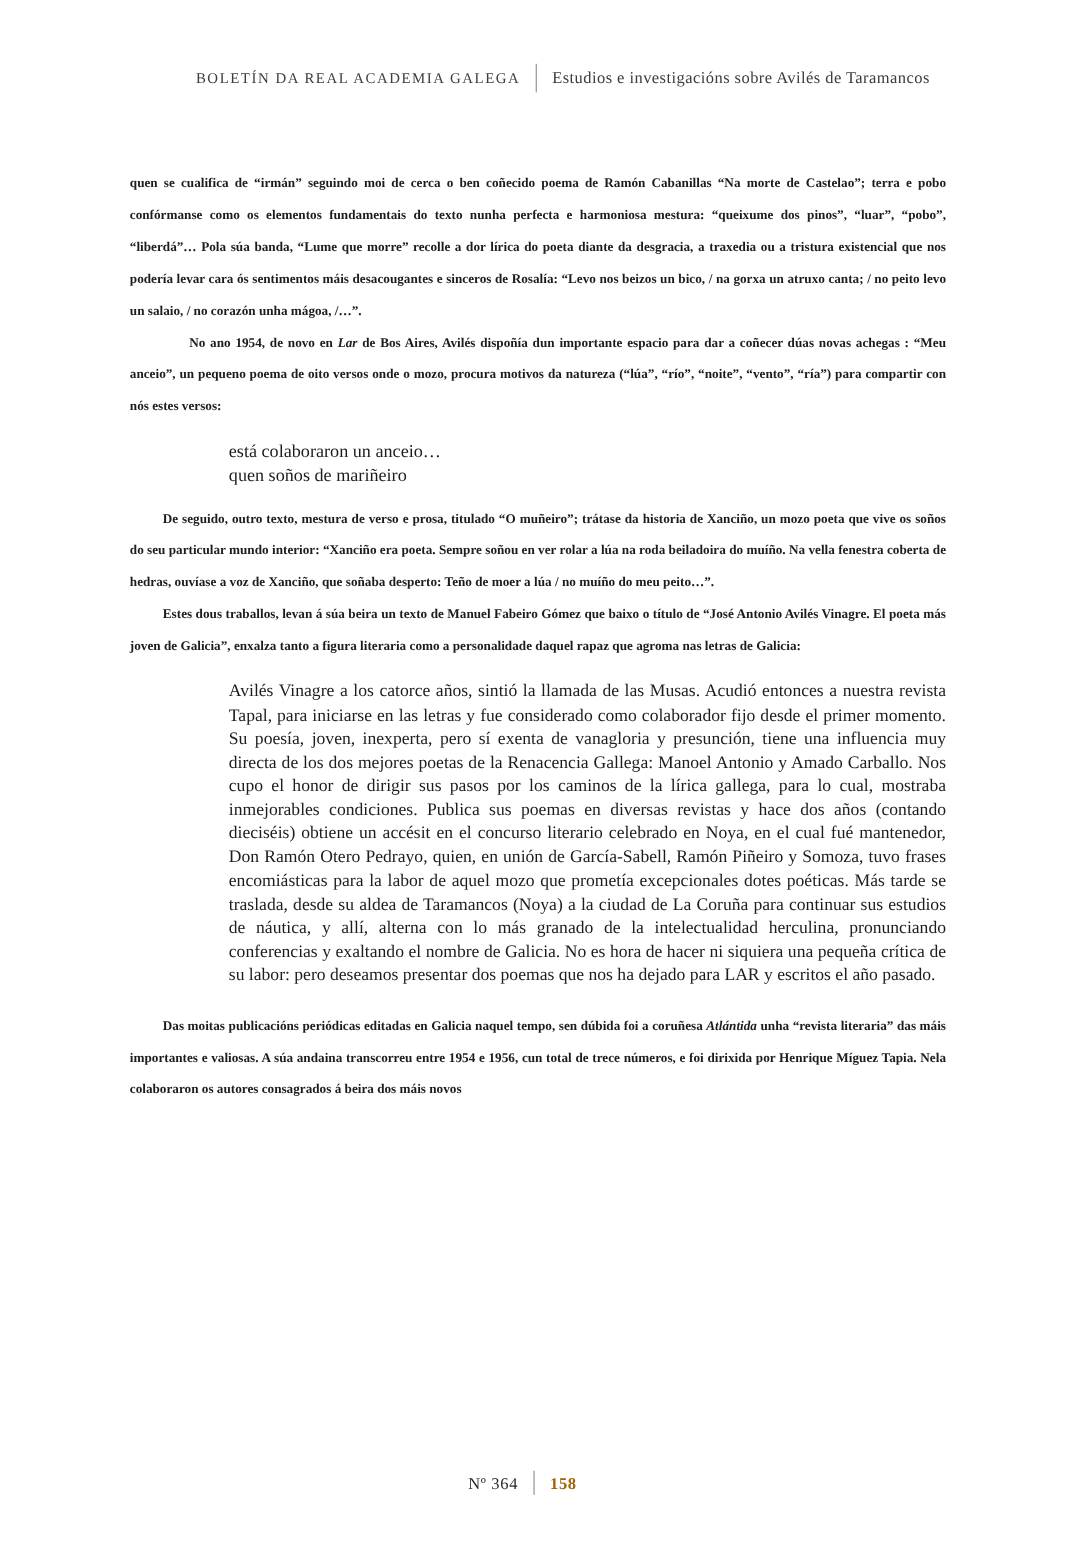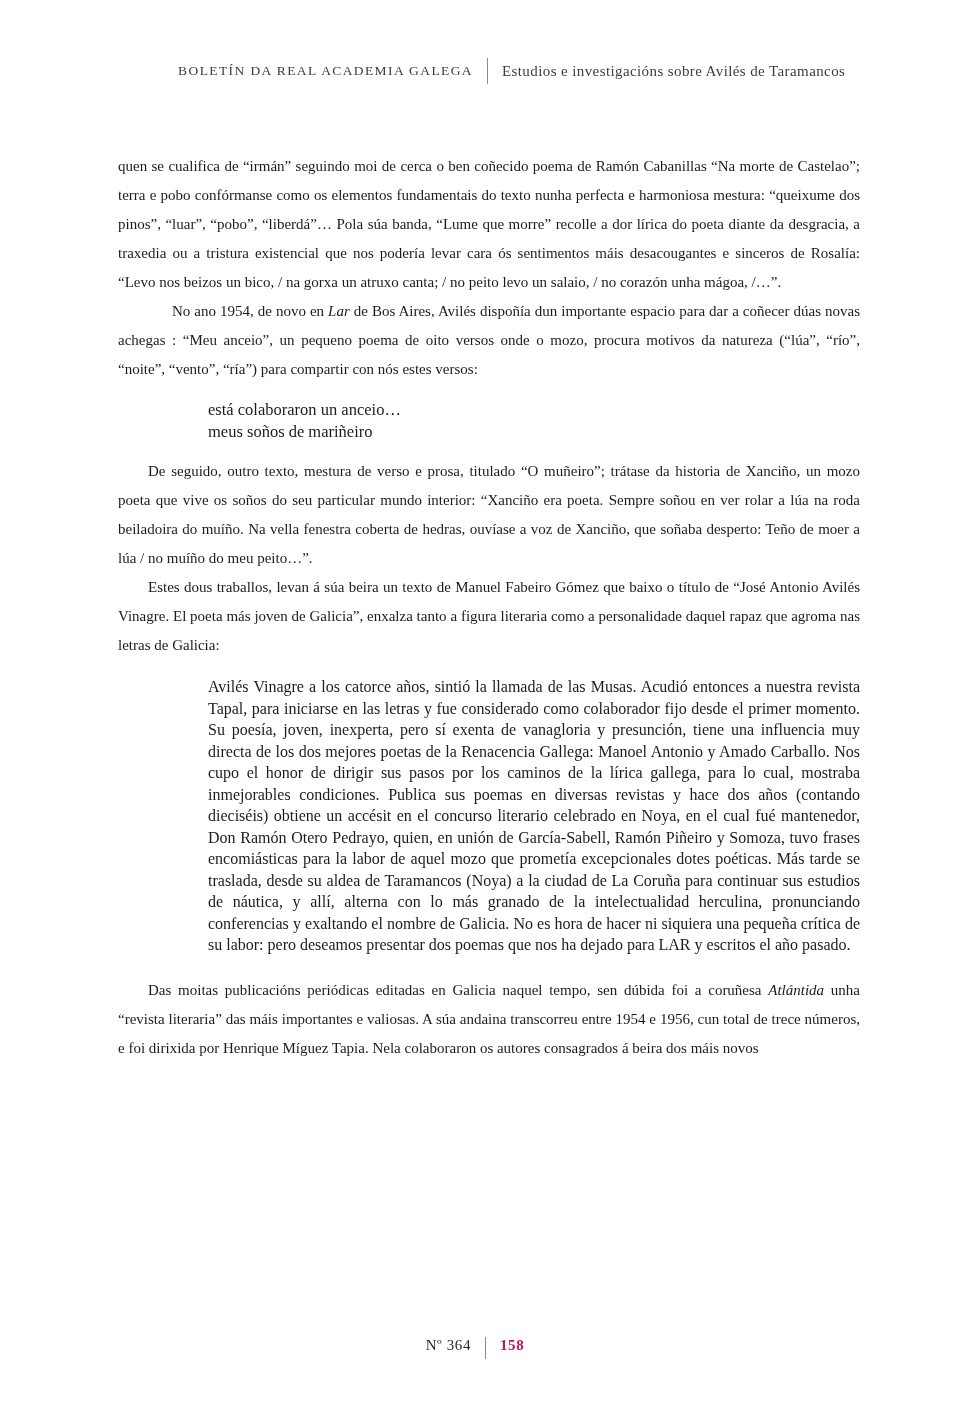--- a/index.html
+++ b/index.html
@@ -51,23 +51,24 @@
   .page-body {
     position: absolute;
     top: 152px;
     left: 118px;
     width: 742px;
     text-align: justify;
     hyphens: auto;
   }
   .para {
     margin: 0;
-    font-size: 15px;
+    font-size: 12px;
     line-height: 29px;
     text-align: justify;
+    font-weight: bold;
   }
   .para.no-indent   { text-indent: 0; }
   .para.indent      { text-indent: 30px; }
   .para.indent-large{ text-indent: 54px; }
   .para em { font-style: italic; }
 
   .poem {
     margin: 15px 0 15px 90px;
     font-size: 16.5px;
     line-height: 21.5px;
@@ -83,21 +84,21 @@
     hyphens: auto;
   }
 
   
   .page-footer {
     position: absolute;
     bottom: 58px;
     left: 0;
     right: 4px;
     display: flex;
-    align-items: flex-start;
+    align-items: flex-end;
     justify-content: center;
   }
   .footer-issue {
     flex: 1;
     text-align: right;
     font-size: 15px;
     letter-spacing: 0.6px;
     color: #2a2a2a;
   }
   .footer-divider {
@@ -105,21 +106,21 @@
     height: 22px;
     background: #8a8a8a;
     margin: 0 14px;
   }
   .footer-page {
     flex: 1;
     text-align: left;
     font-size: 15px;
     font-weight: bold;
     letter-spacing: 0.6px;
-    color: #be185d;
+    color: #a16207;
   }
 </style>
 </head>
 <body>
 
 <div class="page">
 
   <header class="page-header">
     <span class="header-left">BOLETÍN DA REAL ACADEMIA GALEGA</span>
     <span class="header-divider"></span>
@@ -127,21 +128,21 @@
   </header>
 
   <main class="page-body">
 
     <p class="para no-indent">quen se cualifica de “irmán” seguindo moi de cerca o ben coñecido poema de Ramón Cabanillas “Na morte de Castelao”; terra e pobo confórmanse como os elementos fundamentais do texto nunha perfecta e harmoniosa mestura: “queixume dos pinos”, “luar”, “pobo”, “liberdá”… Pola súa banda, “Lume que morre” recolle a dor lírica do poeta diante da desgracia, a traxedia ou a tristura existencial que nos podería levar cara ós sentimentos máis desacougantes e sinceros de Rosalía: “Levo nos beizos un bico, / na gorxa un atruxo canta; / no peito levo un salaio, / no corazón unha mágoa, /…”.</p>
 
     <p class="para indent-large"><span>No ano 1954, de novo en </span><em>Lar</em><span> de Bos Aires, Avilés dispoñía dun importante espacio para dar a coñecer dúas novas achegas : “Meu anceio”, un pequeno poema de oito versos onde o mozo, procura motivos da natureza (“lúa”, “río”, “noite”, “vento”, “ría”) para compartir con nós estes versos:</span></p>
 
     <div class="poem">
       <div class="poem-line">está colaboraron un anceio…</div>
-      <div class="poem-line">meus soños de mariñeiro</div>
+      <div class="poem-line">quen soños de mariñeiro</div>
     </div>
 
     <p class="para indent">De seguido, outro texto, mestura de verso e prosa, titulado “O muñeiro”; trátase da historia de Xanciño, un mozo poeta que vive os soños do seu particular mundo interior: “Xanciño era poeta. Sempre soñou en ver rolar a lúa na roda beiladoira do muíño. Na vella fenestra coberta de hedras, ouvíase a voz de Xanciño, que soñaba desperto: Teño de moer a lúa / no muíño do meu peito…”.</p>
 
     <p class="para indent">Estes dous traballos, levan á súa beira un texto de Manuel Fabeiro Gómez que baixo o título de “José Antonio Avilés Vinagre. El poeta más joven de Galicia”, enxalza tanto a figura literaria como a personalidade daquel rapaz que agroma nas letras de Galicia:</p>
 
     <blockquote class="quote" lang="es">Avilés Vinagre a los catorce años, sintió la llamada de las Musas. Acudió entonces a nuestra revista Tapal, para iniciarse en las letras y fue considerado como colaborador fijo desde el primer momento. Su poesía, joven, inexperta, pero sí exenta de vanagloria y presunción, tiene una influencia muy directa de los dos mejores poetas de la Renacencia Gallega: Manoel Antonio y Amado Carballo. Nos cupo el honor de dirigir sus pasos por los caminos de la lírica gallega, para lo cual, mostraba inmejorables condiciones. Publica sus poemas en diversas revistas y hace dos años (contando dieciséis) obtiene un accésit en el concurso literario celebrado en Noya, en el cual fué mantenedor, Don Ramón Otero Pedrayo, quien, en unión de García-Sabell, Ramón Piñeiro y Somoza, tuvo frases encomiásticas para la labor de aquel mozo que prometía excepcionales dotes poéticas. Más tarde se traslada, desde su aldea de Taramancos (Noya) a la ciudad de La Coruña para continuar sus estudios de náutica, y allí, alterna con lo más granado de la intelectualidad herculina, pronunciando conferencias y exaltando el nombre de Galicia. No es hora de hacer ni siquiera una pequeña crítica de su labor: pero deseamos presentar dos poemas que nos ha dejado para LAR y escritos el año pasado.</blockquote>
 
     <p class="para indent"><span>Das moitas publicacións periódicas editadas en Galicia naquel tempo, sen dúbida foi a coruñesa </span><em>Atlántida</em><span> unha “revista literaria” das máis importantes e valiosas. A súa andaina transcorreu entre 1954 e 1956, cun total de trece números, e foi dirixida por Henrique Míguez Tapia. Nela colaboraron os autores consagrados á beira dos máis novos</span></p>
 

